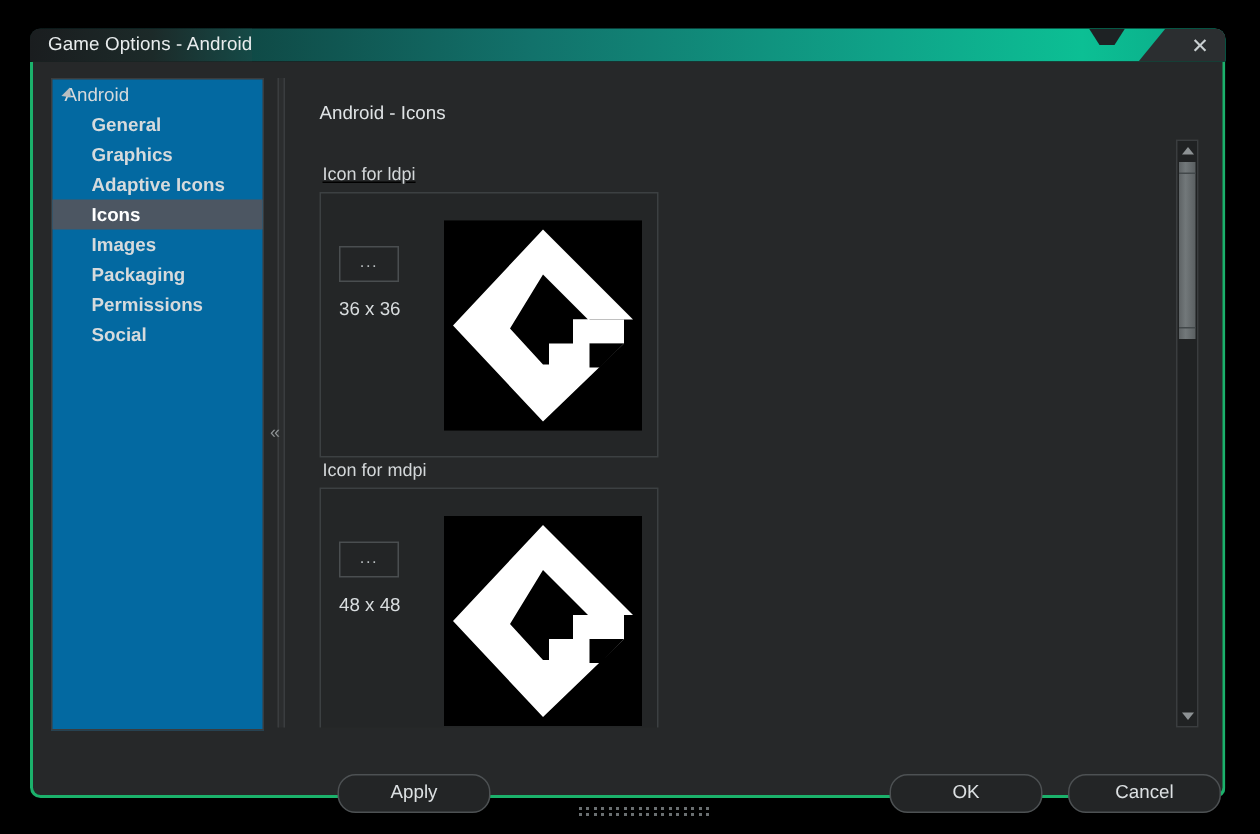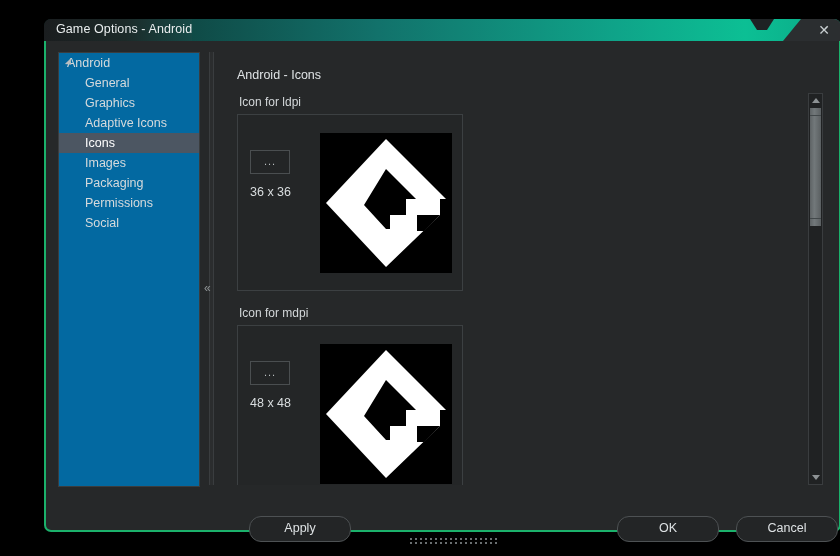--- a/index.html
+++ b/index.html
@@ -12,21 +12,20 @@
     overflow: hidden;
   }
 
   
   #window {
     position: absolute;
     left: 20px;
     top: 19px;
     width: 797px;
     height: 515px;
-    margin-left: 24px;
   }
 
   #titlebar {
     position: absolute;
     left: 0;
     top: 0;
     width: 797px;
     height: 22px;
     border-top-left-radius: 7px;
     border-top-right-radius: 7px;
@@ -104,21 +103,21 @@
   .tree-row {
     position: relative;
     height: 20px;
     line-height: 20px;
     font-size: 12.5px;
     color: #d6dadc;
     white-space: nowrap;
     padding-left: 8px;
     box-sizing: border-box;
   }
-  .tree-row.child { padding-left: 26px; }
+  .tree-row.child { padding-left: 26px; font-weight: bold; }
   .tree-row.selected { background: #4c5662; color: #ffffff; }
   .tree-arrow {
     position: absolute;
     left: 8px;
     top: 6px;
     width: 0; height: 0;
     border-left: 5px solid #b9bec0;
     border-top: 4px solid transparent;
     border-bottom: 4px solid transparent;
     transform: rotate(45deg);
@@ -351,21 +350,21 @@
     <div id="splitter">
       <div id="splitter-line"></div>
       <div id="splitter-collapse">«</div>
     </div>
 
     <div id="content">
       <div id="content-title">Android - Icons</div>
 
       <div id="scroll-area">
 
-        <div class="group" style="top:2px;">
+        <div class="group" style="top:16px;text-decoration:underline;">
           <div class="group-label">Icon for ldpi</div>
           <div class="group-box">
             <div class="browse-button">...</div>
             <div class="size-label">36 x 36</div>
             <div class="icon-preview">
               <svg width="132" height="140" viewBox="0 0 132 140" xmlns="http://www.w3.org/2000/svg">
                 <rect x="0" y="0" width="132" height="140" fill="#000000"></rect>
                 <g fill="#ffffff">
                   <path d="M66 6 L126 66 L97 66 L97 82 L120 82 L66 134 L6 70 Z"></path>
                 </g>

